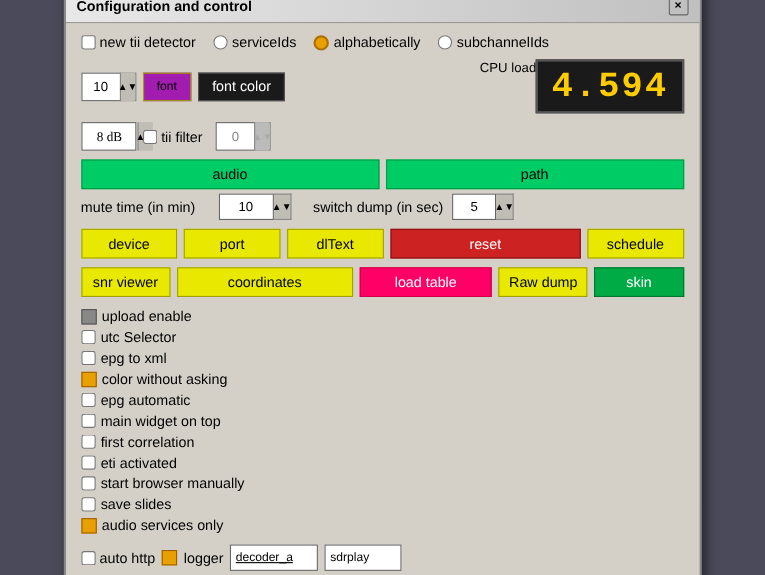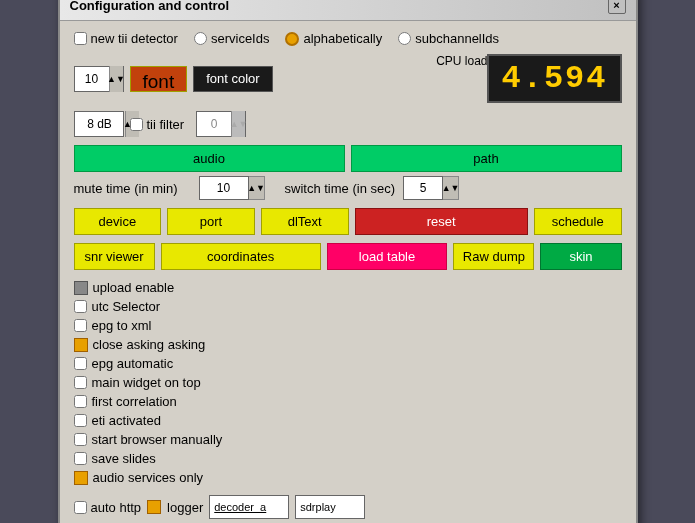--- a/index.html
+++ b/index.html
@@ -107,25 +107,25 @@
       width: 14px;
       height: 26px;
       background: #c0bdb5;
       border-left: 1px solid #888;
       display: flex;
       align-items: center;
       justify-content: center;
       font-size: 9px;
     }
     .btn-yellow {
-      background: #c2410c;
+      background: #a21caf;
       border: 1px solid #a0a000;
       padding: 4px 12px;
       cursor: pointer;
-      font-size: 19px;
+      font-size: 11px;
       height: 26px;
     }
     .btn-black {
       background: #1a1a1a;
       color: #fff;
       border: 1px solid #555;
       padding: 4px 12px;
       cursor: pointer;
       font-size: 13px;
       height: 26px;
@@ -342,21 +342,21 @@
       <button class="btn-yellow">font</button>
       <button class="btn-black">font color</button>
       <div style="margin-left:auto; display:flex; align-items:flex-end;">
         <span style="font-size:12px; margin-bottom:2px; align-self:flex-start; margin-left:10px;">CPU load</span>
         <div class="cpu-display">4.594</div>
       </div>
     </div>
 
     <div class="row3">
       <div class="spinbox">
-        <input type="text" style="width: 50px;" value="8 dB">
+        <input type="text" style="width: 50px; font-family: Liberation Serif, serif;" value="8 dB">
         <div class="spinbox-arrow">▲▼</div>
       </div>
       <label class="checkbox-label">
         <input type="checkbox" style="">
         <span>tii filter</span>
       </label>
       <div class="spinbox" style="margin-left:6px;">
         <input type="text" class="disabled-input" style="width: 34px;" value="0">
         <div class="spinbox-arrow" style="background:#bbb; color:#aaa;">▲▼</div>
       </div>
@@ -369,21 +369,21 @@
 
     <div style="display:flex; gap:20px; margin-bottom:8px;">
       <div style="display:flex; align-items:center; gap:21px;">
         <span style="font-size:13px;">mute time (in min)</span>
         <div class="mute-input-wrap">
           <input type="text" class="mute-input" value="10" style="">
           <div class="mute-arrow">▲▼</div>
         </div>
       </div>
       <div style="display:flex; align-items:center; gap:8px;">
-        <span style="font-size:13px;">switch time (in sec)</span>
+        <span style="font-size:13px;">switch dump (in sec)</span>
         <div class="mute-input-wrap">
           <input type="text" class="mute-input" style="width: 40px;" value="5">
           <div class="mute-arrow">▲▼</div>
         </div>
       </div>
     </div>
 
     <div class="row5">
       <button class="btn-yellow-wide">device</button>
       <button class="btn-yellow-wide">port</button>
@@ -412,21 +412,21 @@
         <span>utc Selector</span>
       </div>
 
       <div class="cb-item">
         <input type="checkbox" style="">
         <span>epg to xml</span>
       </div>
 
       <div class="cb-item">
         <div class="cb-square"></div>
-        <span>close asking asking</span>
+        <span>color without asking</span>
       </div>
 
       <div class="cb-item">
         <input type="checkbox" style="">
         <span>epg automatic</span>
       </div>
 
       <div class="cb-item">
         <input type="checkbox" style="">
         <span>main widget on top</span>

